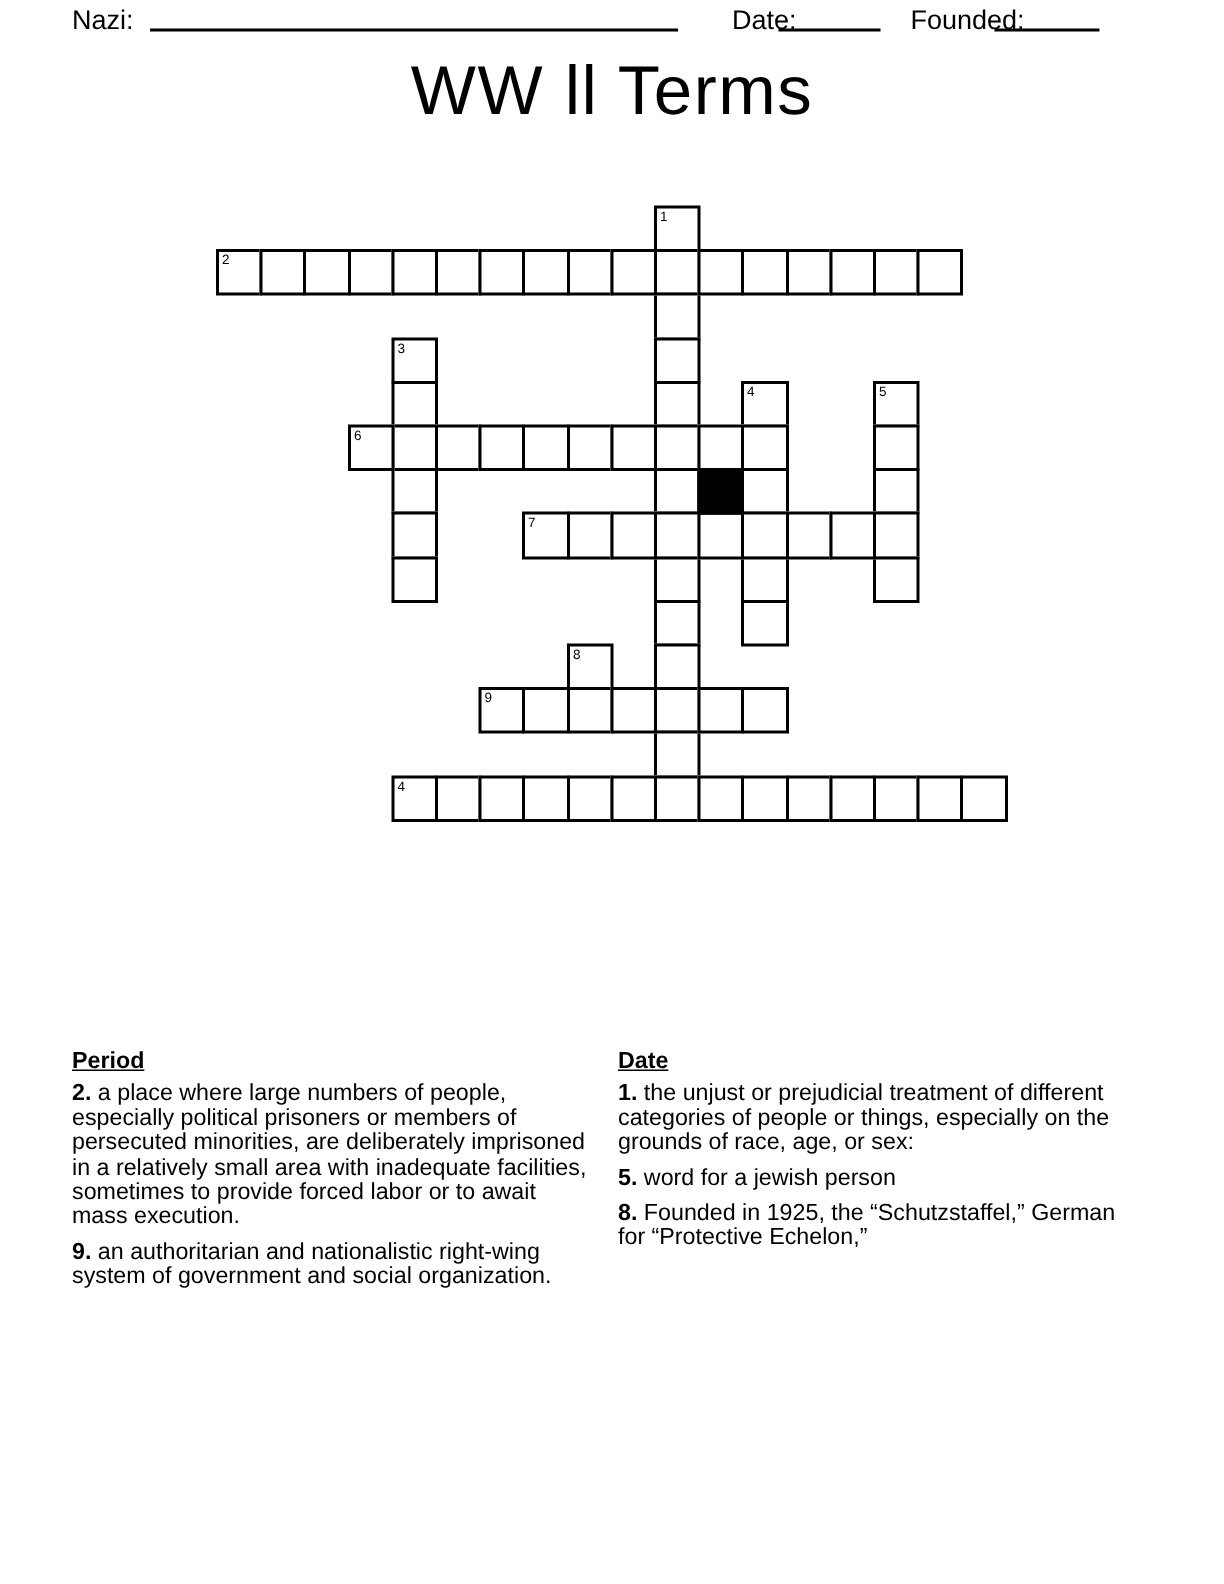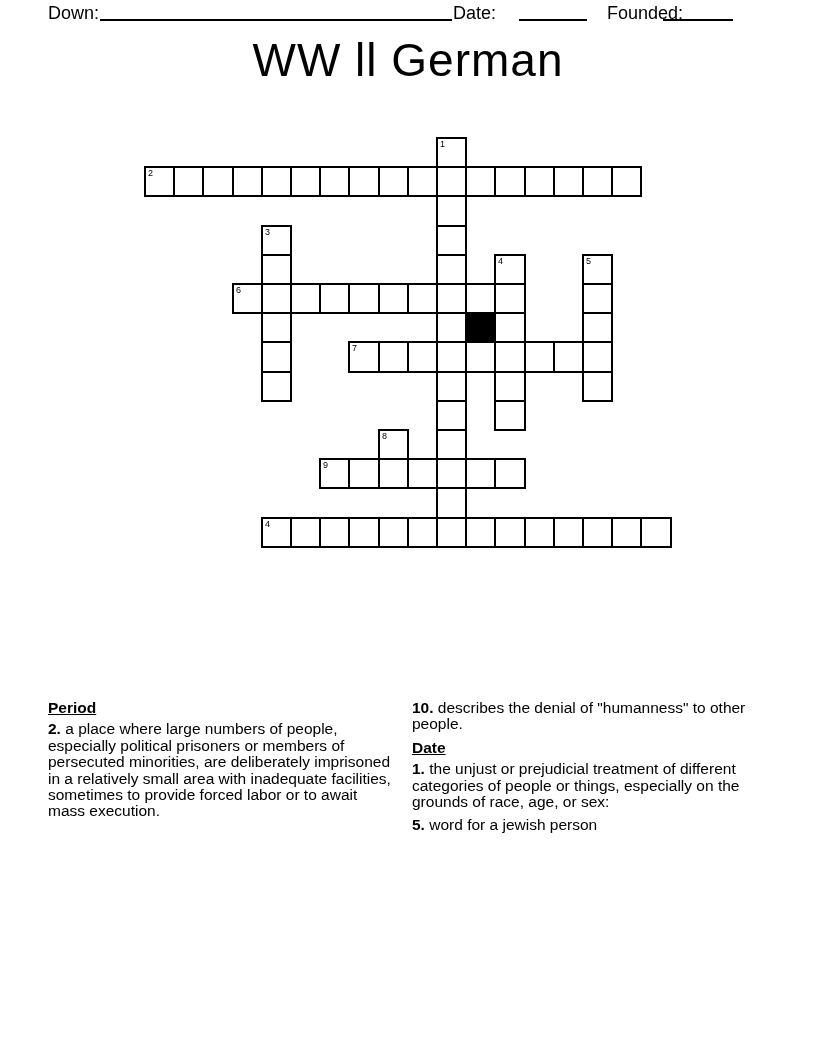--- a/index.html
+++ b/index.html
@@ -5,21 +5,21 @@
   html,body{margin:0;padding:0;background:#fff;}
   .page{
     position:relative;width:816px;height:1056px;background:#ffffff;
     font-family:"Liberation Sans","DejaVu Sans",sans-serif;color:#000;overflow:hidden;
   }
   
   .hdr-label{position:absolute;top:3px;font-size:18px;white-space:nowrap;}
   .blank-line{position:absolute;top:19px;height:2px;background:#000;}
   #name-label{left:48px;}
   #name-line{left:100px;width:352px;}
-  #date-label{left:453px;text-align:right;}
+  #date-label{left:488px;text-align:right;}
   #date-line{left:519px;width:68px;}
   #period-label{left:607px;}
   #period-line{left:663px;width:70px;}
   
   .title{
     position:absolute;top:33px;left:0;width:816px;text-align:center;
     font-size:46px;letter-spacing:1px;font-weight:400;white-space:nowrap;
   }
   
   .grid{position:absolute;}
@@ -38,30 +38,30 @@
     font-weight:bold;text-decoration:underline;margin:0 0 5px 0;font-size:15.5px;
   }
   .clue{margin:0 0 7px 0;}
   .clue b{font-weight:bold;}
 </style>
 </head>
 <body>
 
 <div class="page">
 
-  <span class="hdr-label" id="name-label">Down:</span>
+  <span class="hdr-label" id="name-label">Nazi:</span>
   <div class="blank-line" id="name-line"></div>
 
   <span class="hdr-label" id="date-label">Date:</span>
   <div class="blank-line" id="date-line"></div>
 
   <span class="hdr-label" id="period-label">Founded:</span>
   <div class="blank-line" id="period-line"></div>
 
-  <div class="title">WW ll German</div>
+  <div class="title">WW ll Terms</div>
 
   <div class="grid" id="grid" style="left: 144px; top: 137px; width: 528px; height: 411px;">
       <div class="cell" style="left: 292px; top: 0px; width: 31px; height: 31px;">
         <span class="cellnum">1</span>
       </div>
       <div class="cell" style="left: 292px; top: 29px; width: 31px; height: 31px;"></div>
       <div class="cell" style="left: 292px; top: 58px; width: 31px; height: 32px;"></div>
       <div class="cell" style="left: 292px; top: 88px; width: 31px; height: 31px;"></div>
       <div class="cell" style="left: 292px; top: 117px; width: 31px; height: 31px;"></div>
       <div class="cell" style="left: 292px; top: 146px; width: 31px; height: 31px;"></div>
@@ -157,27 +157,26 @@
       <div class="cell" style="left: 438px; top: 380px; width: 31px; height: 31px;"></div>
       <div class="cell" style="left: 467px; top: 380px; width: 31px; height: 31px;"></div>
       <div class="cell" style="left: 496px; top: 380px; width: 32px; height: 31px;"></div>
       <div class="cell black" style="left: 321px; top: 175px; width: 31px; height: 31px;"></div>
     </div>
 
   <div class="clues-col" id="left-col">
     <p class="section-hdr">Period</p>
     <div id="across-list">
         <p class="clue"><b>2.</b> a place where large numbers of people, especially political prisoners or members of persecuted minorities, are deliberately imprisoned in a relatively small area with inadequate facilities, sometimes to provide forced labor or to await mass execution.</p>
+        <p class="clue"><b>9.</b> an authoritarian and nationalistic right-wing system of government and social organization.</p>
       </div>
   </div>
 
   <div class="clues-col" id="right-col">
-    <div id="right-pre-list">
-        <p class="clue"><b>10.</b> describes the denial of "humanness" to other people.</p>
-      </div>
     <p class="section-hdr">Date</p>
     <div id="down-list">
         <p class="clue"><b>1.</b> the unjust or prejudicial treatment of different categories of people or things, especially on the grounds of race, age, or sex:</p>
         <p class="clue"><b>5.</b> word for a jewish person</p>
+        <p class="clue"><b>8.</b> Founded in 1925, the “Schutzstaffel,” German for “Protective Echelon,”</p>
       </div>
   </div>
 
 </div>
 
 </body></html>

